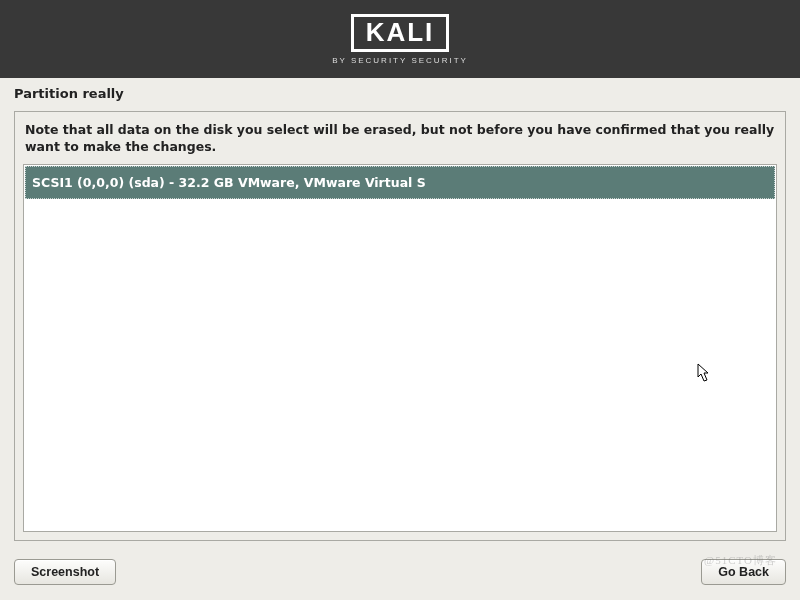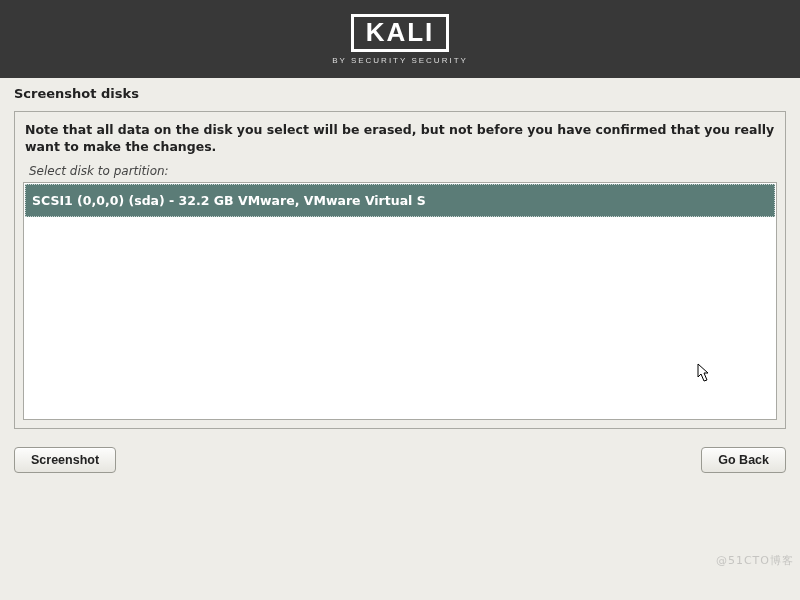--- a/index.html
+++ b/index.html
@@ -42,21 +42,21 @@
     font-size: 13px;
     font-weight: bold;
     color: #222;
   }
 
   .main-frame {
     margin: 0 14px;
     border: 1px solid #a9a9a3;
     background: #eeede8;
     padding: 10px 8px 8px 8px;
-    height: 318px;
+    height: 430px;
     display: flex;
     flex-direction: column;
   }
 
   .warning-text {
     font-size: 12.5px;
     font-weight: bold;
     color: #222;
     padding: 0 2px 8px 2px;
     line-height: 1.35;
@@ -112,42 +112,42 @@
     position: absolute;
     left: 692px;
     top: 363px;
     width: 20px;
     height: 24px;
     pointer-events: none;
   }
 
   .watermark {
     position: absolute;
-    right: 6px;
+    right: 23px;
     bottom: 32px;
     font-size: 11px;
     color: rgba(120,120,120,0.35);
     letter-spacing: 1px;
+    font-family: Liberation Serif, serif;
   }
 </style>
 </head>
 <body>
 
 <div class="banner">
   <div class="banner-logo">
     <div class="kali-box">KALI</div>
     <div class="kali-sub">BY SECURITY SECURITY</div>
   </div>
 </div>
 
-<div class="page-title">Screenshot disks</div>
+<div class="page-title">Partition really</div>
 
 <div class="main-frame">
   <div class="warning-text">Note that all data on the disk you select will be erased, but not before you have confirmed that you really want to make the changes.</div>
-  <div class="select-label">Select disk to partition:</div>
   <div class="disk-list">
     <div class="disk-item">SCSI1 (0,0,0) (sda) - 32.2 GB VMware, VMware Virtual S</div>
   </div>
 </div>
 
 <div class="button-bar">
   <button class="btn">Screenshot</button>
   <div class="spacer"></div>
   <button class="btn">Go Back</button>
 </div>

